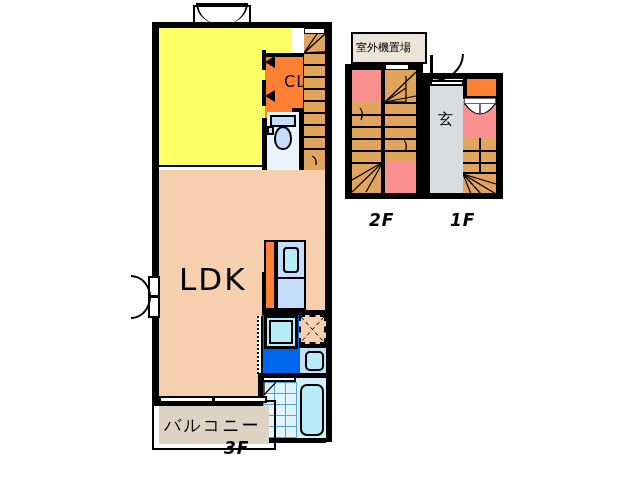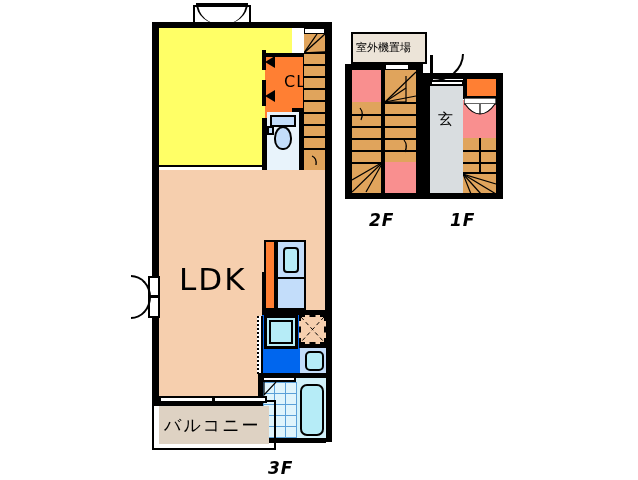--- a/index.html
+++ b/index.html
@@ -216,21 +216,21 @@
   <div class="abs" style="left:300px; top:384px; width:24px; height:52px; background:#b6ecf7; border:2px solid #000; box-sizing:border-box; border-radius:7px;"></div>
   <div class="abs wall" style="left:262px; top:438px; width:64px; height:5px;"></div>
   <div class="abs wall" style="left:258px; top:373px; width:5px; height:70px;"></div>
 
   <div class="abs room-balcony" style="left:159px; top:406px; width:110px; height:38px;"></div>
   <div class="abs" style="left:152px; top:400px; width:124px; height:50px; border:2px solid #000; box-sizing:border-box; background:transparent;"></div>
   <div class="abs" style="left:159px; top:396px; width:108px; height:7px; background:#fff; border:2px solid #000; box-sizing:border-box;"></div>
   <div class="abs wall" style="left:212px; top:396px; width:3px; height:7px;"></div>
   <div class="label lbl-bal" style="left:164px; top:417px;">バルコニー</div>
 
-  <div class="label lbl-floor" style="left:224px; top:460px;margin-left:44px;">3F</div>
+  <div class="label lbl-floor" style="left:224px; top:440px;">3F</div>
 
   <div class="abs" style="left:351px; top:32px; width:76px; height:32px; background:#ece4d8; border:2px solid #000; box-sizing:border-box;"></div>
   <div class="label lbl-tiny" style="left:356px; top:42px;">室外機置場</div>
 
   <div class="abs wall" style="left:345px; top:64px; width:78px; height:6px;"></div>
   <div class="abs wall" style="left:345px; top:64px; width:7px; height:135px;"></div>
   <div class="abs wall" style="left:416px; top:64px; width:7px; height:135px;"></div>
   <div class="abs wall" style="left:345px; top:193px; width:78px; height:6px;"></div>
 
   <div class="abs room-salmon" style="left:352px; top:70px; width:29px; height:32px;"></div>

